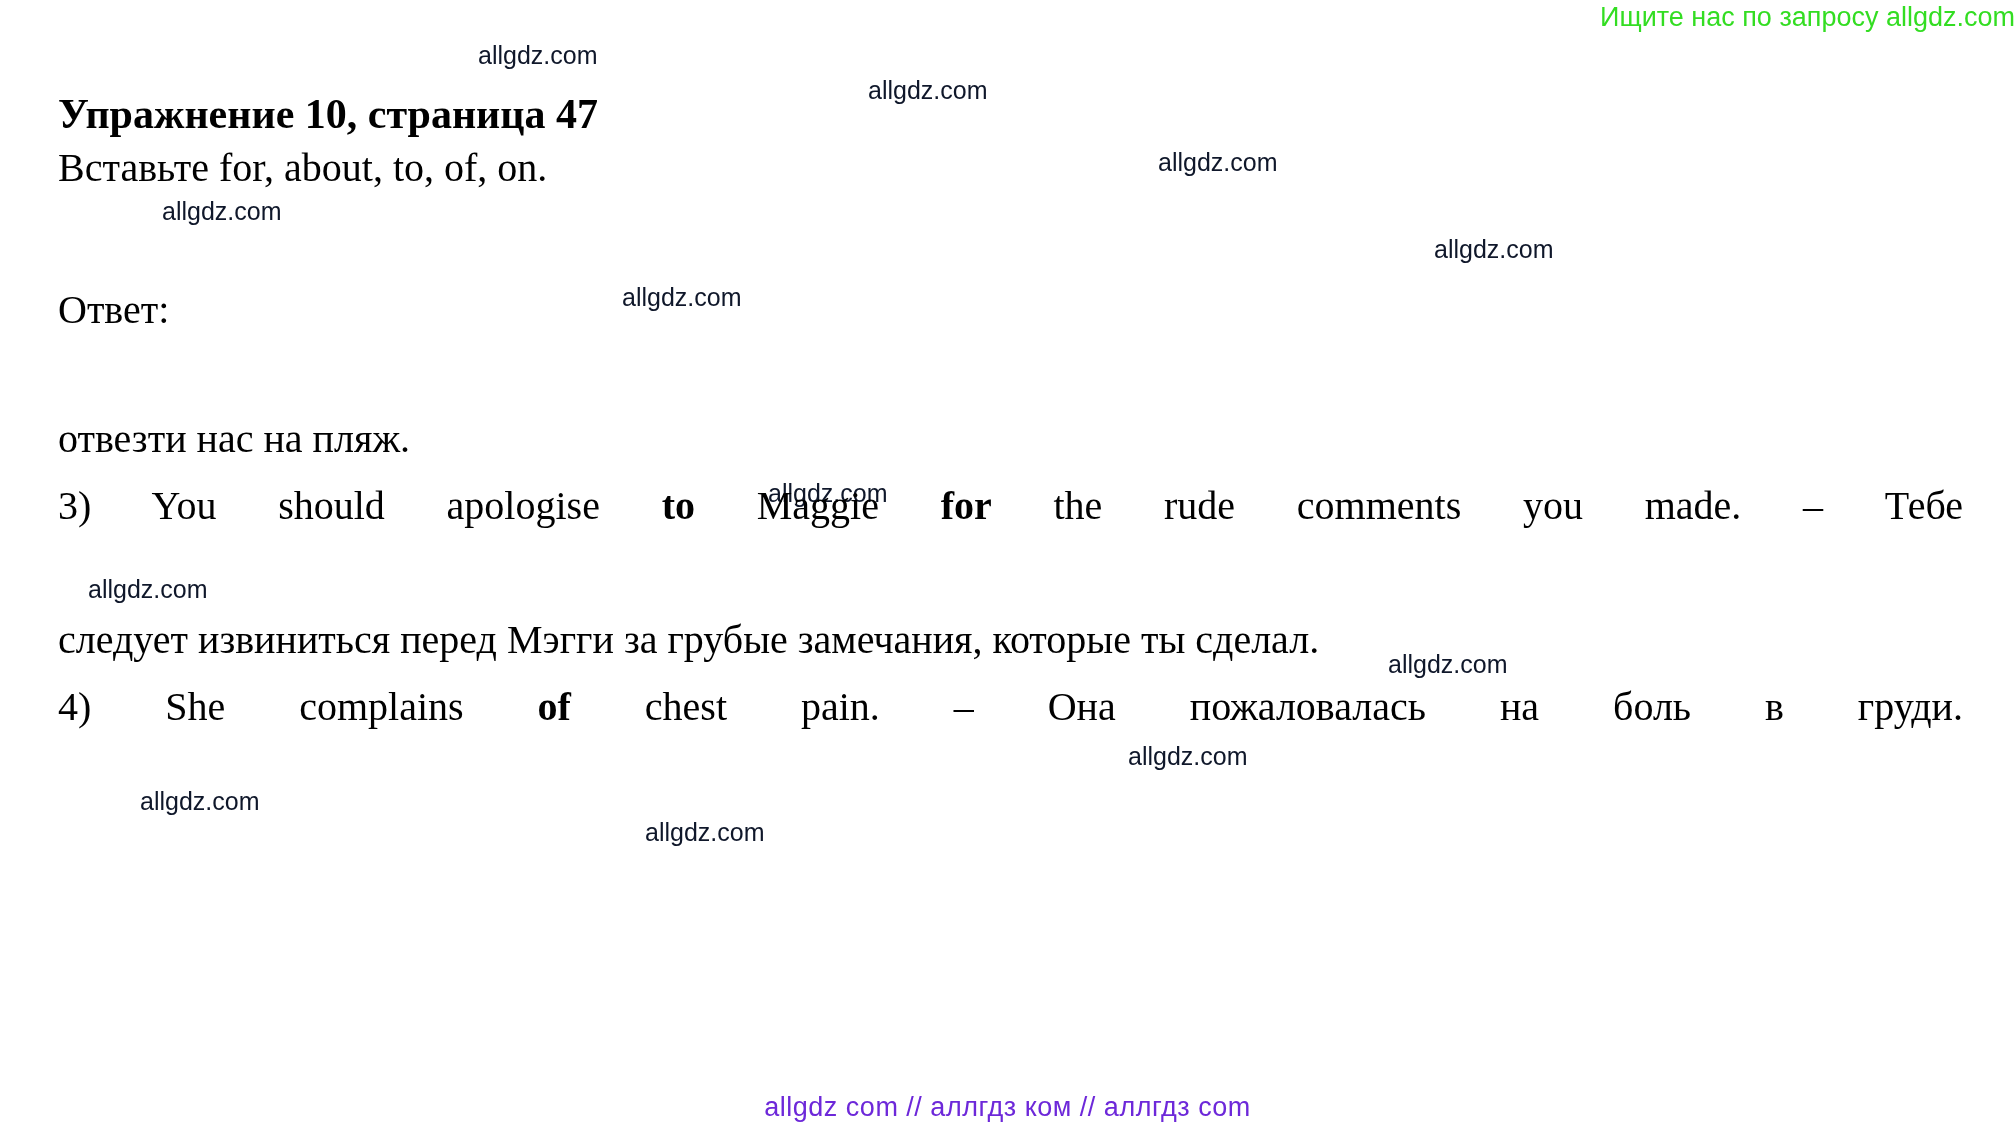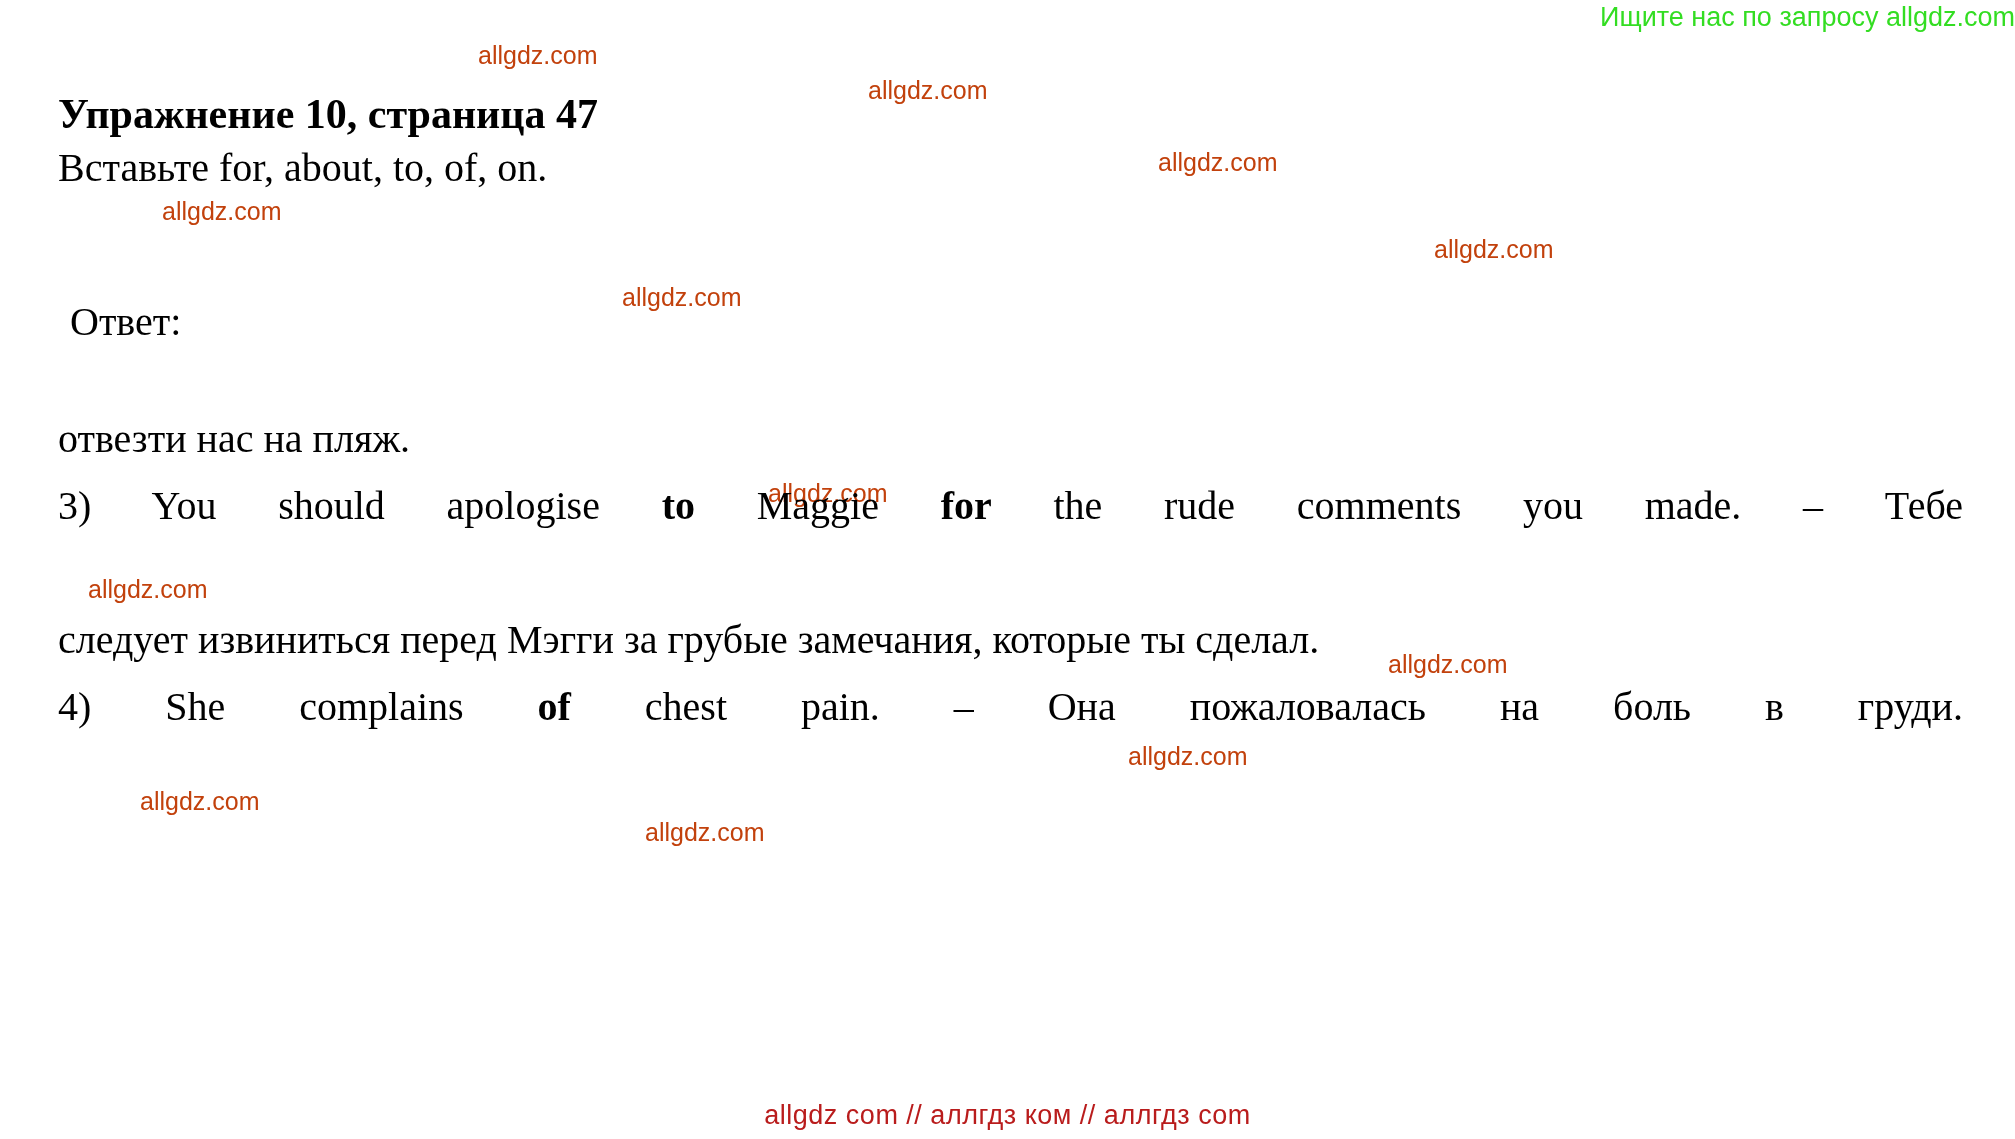--- a/index.html
+++ b/index.html
@@ -13,44 +13,44 @@
     position: relative;
     font-family: "Liberation Serif", serif;
     color: #000000;
     overflow: hidden;
   }
 
   
   .wm {
     position: absolute;
     font-family: "Liberation Sans", sans-serif;
-    color: #c2410c;
+    color: #0f172a;
     white-space: nowrap;
     pointer-events: none;
   }
   .wm-top {
     position: absolute;
     top: 2px;
     left: 0;
     width: 100%;
     text-align: right;
     font-family: "Liberation Sans", sans-serif;
     font-size: 27px;
     color: #33dd22;
     white-space: nowrap;
   }
   .wm-bottom {
     position: absolute;
-    bottom: 8px;
+    bottom: 16px;
     left: 0;
     width: 100%;
     text-align: center;
     font-family: "Liberation Sans", sans-serif;
     font-size: 27px;
-    color: #b91c1c;
+    color: #6d28d9;
     white-space: nowrap;
     letter-spacing: 0.5px;
   }
 
   
   .doc {
     position: absolute;
     left: 58px;
     top: 85px;
     width: 1905px;
@@ -63,21 +63,21 @@
     margin: 4px 0 4px 0;
   }
   .subtitle {
     font-size: 40px;
     line-height: 50px;
     margin: 0;
   }
   .answer-label {
     font-size: 40px;
     line-height: 50px;
-    margin: 12px;
+    margin: 0;
     position: absolute;
     top: 200px;
     left: 0;
   }
   .items {
     position: absolute;
     top: 320px;
     left: 0;
     width: 1905px;
   }

